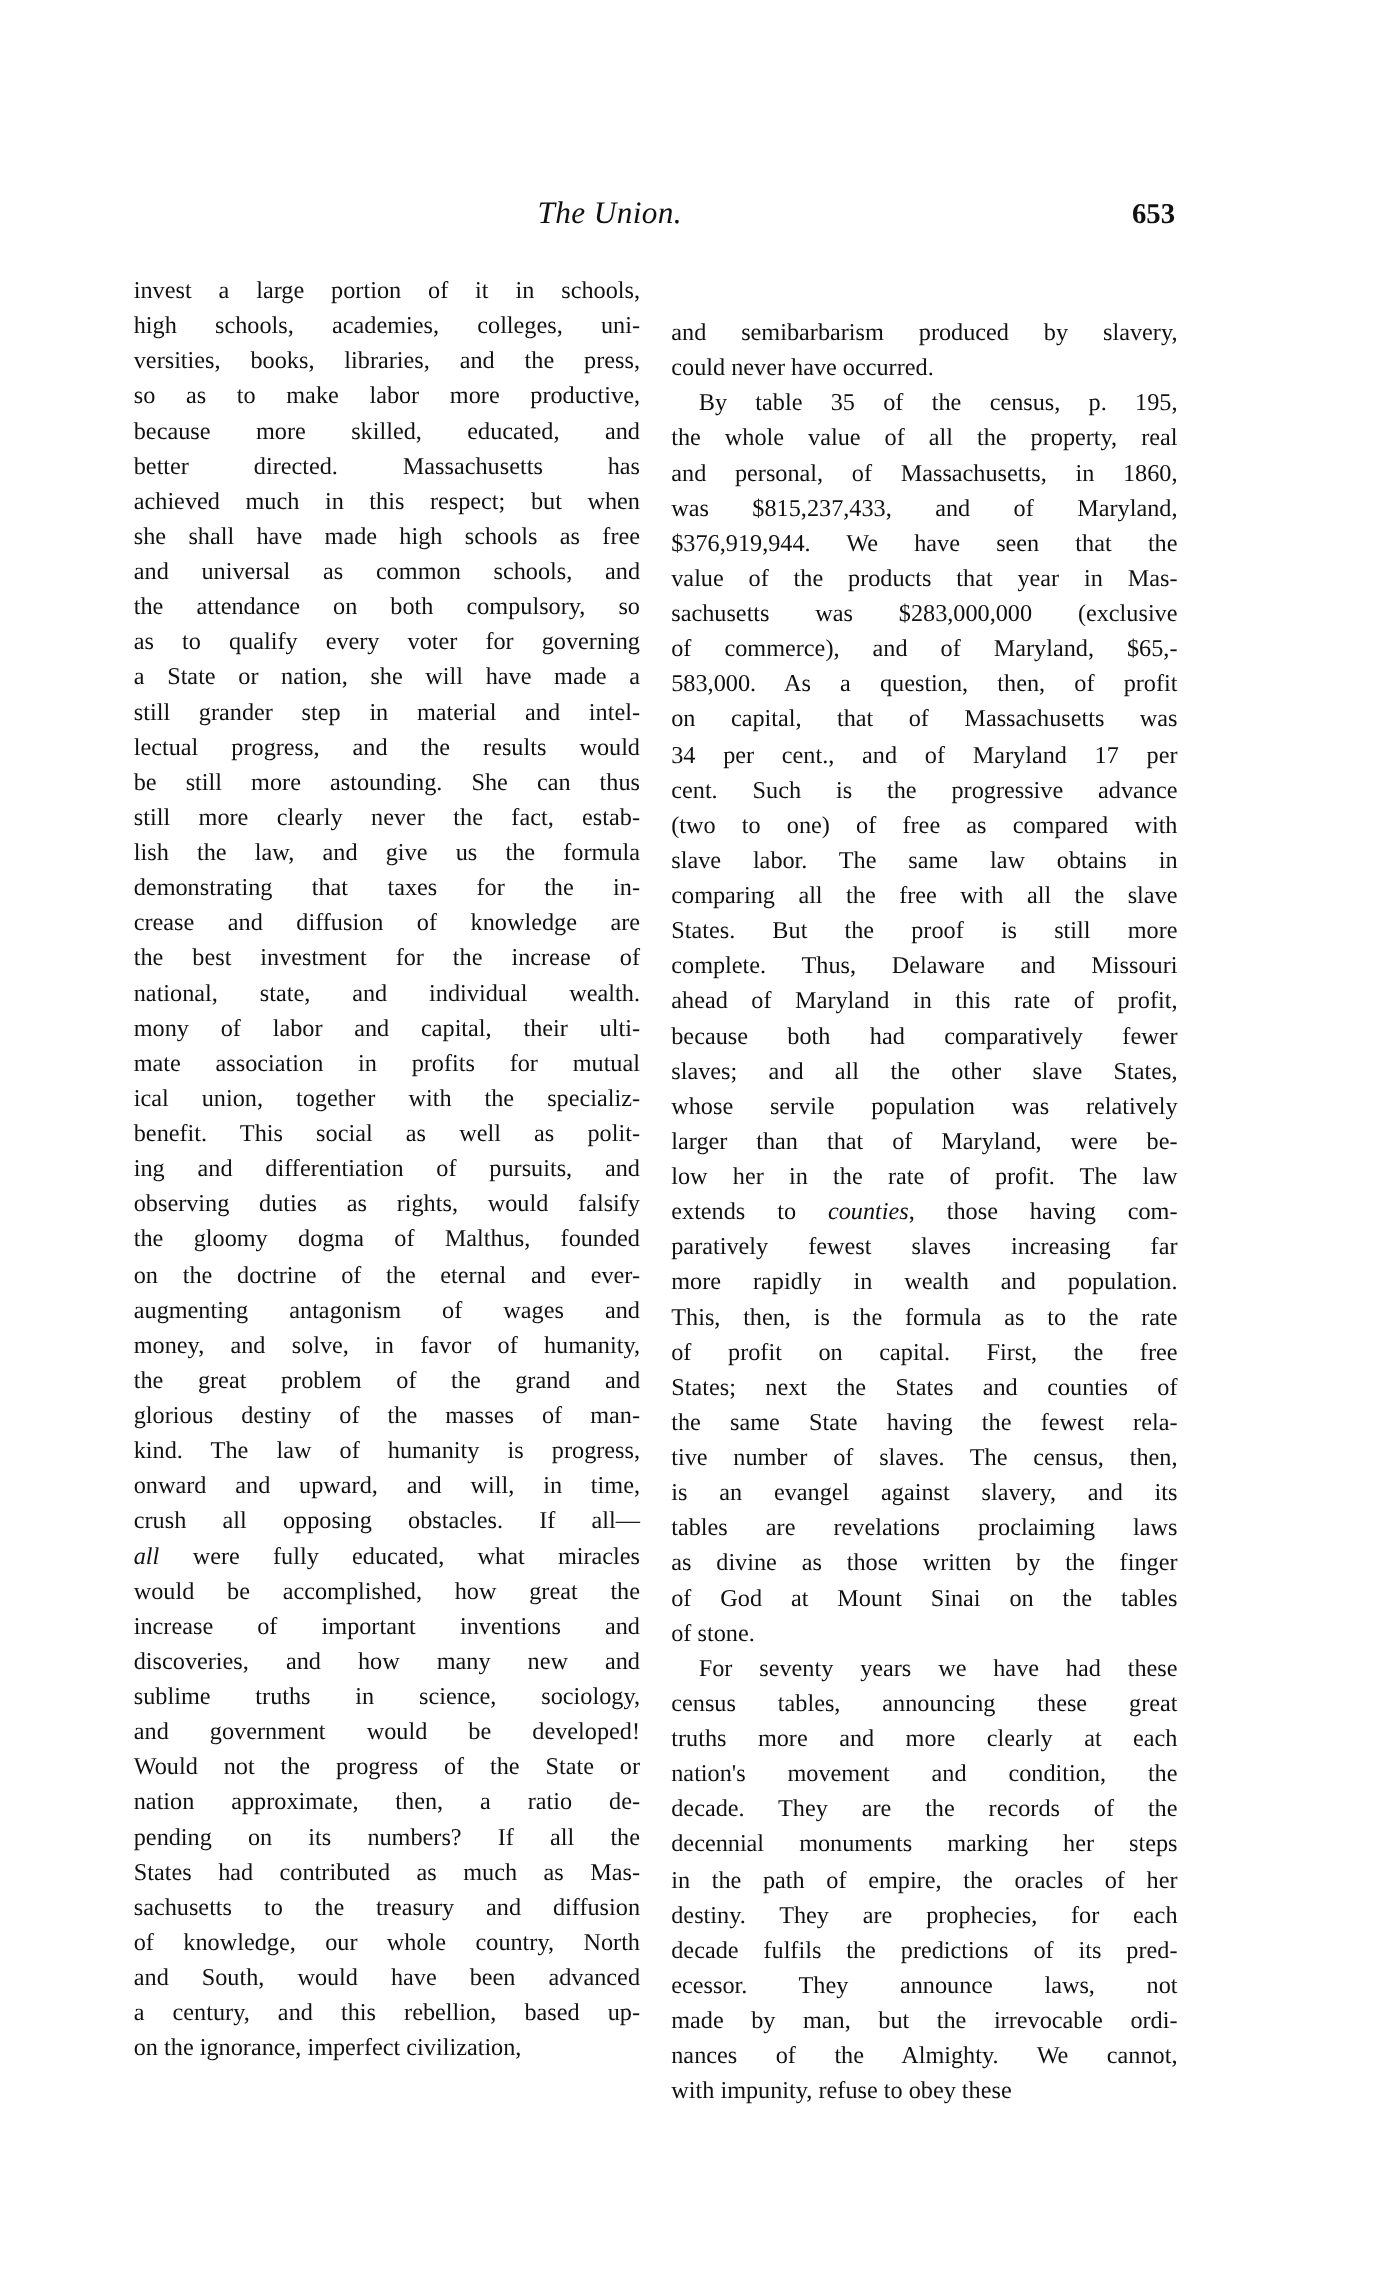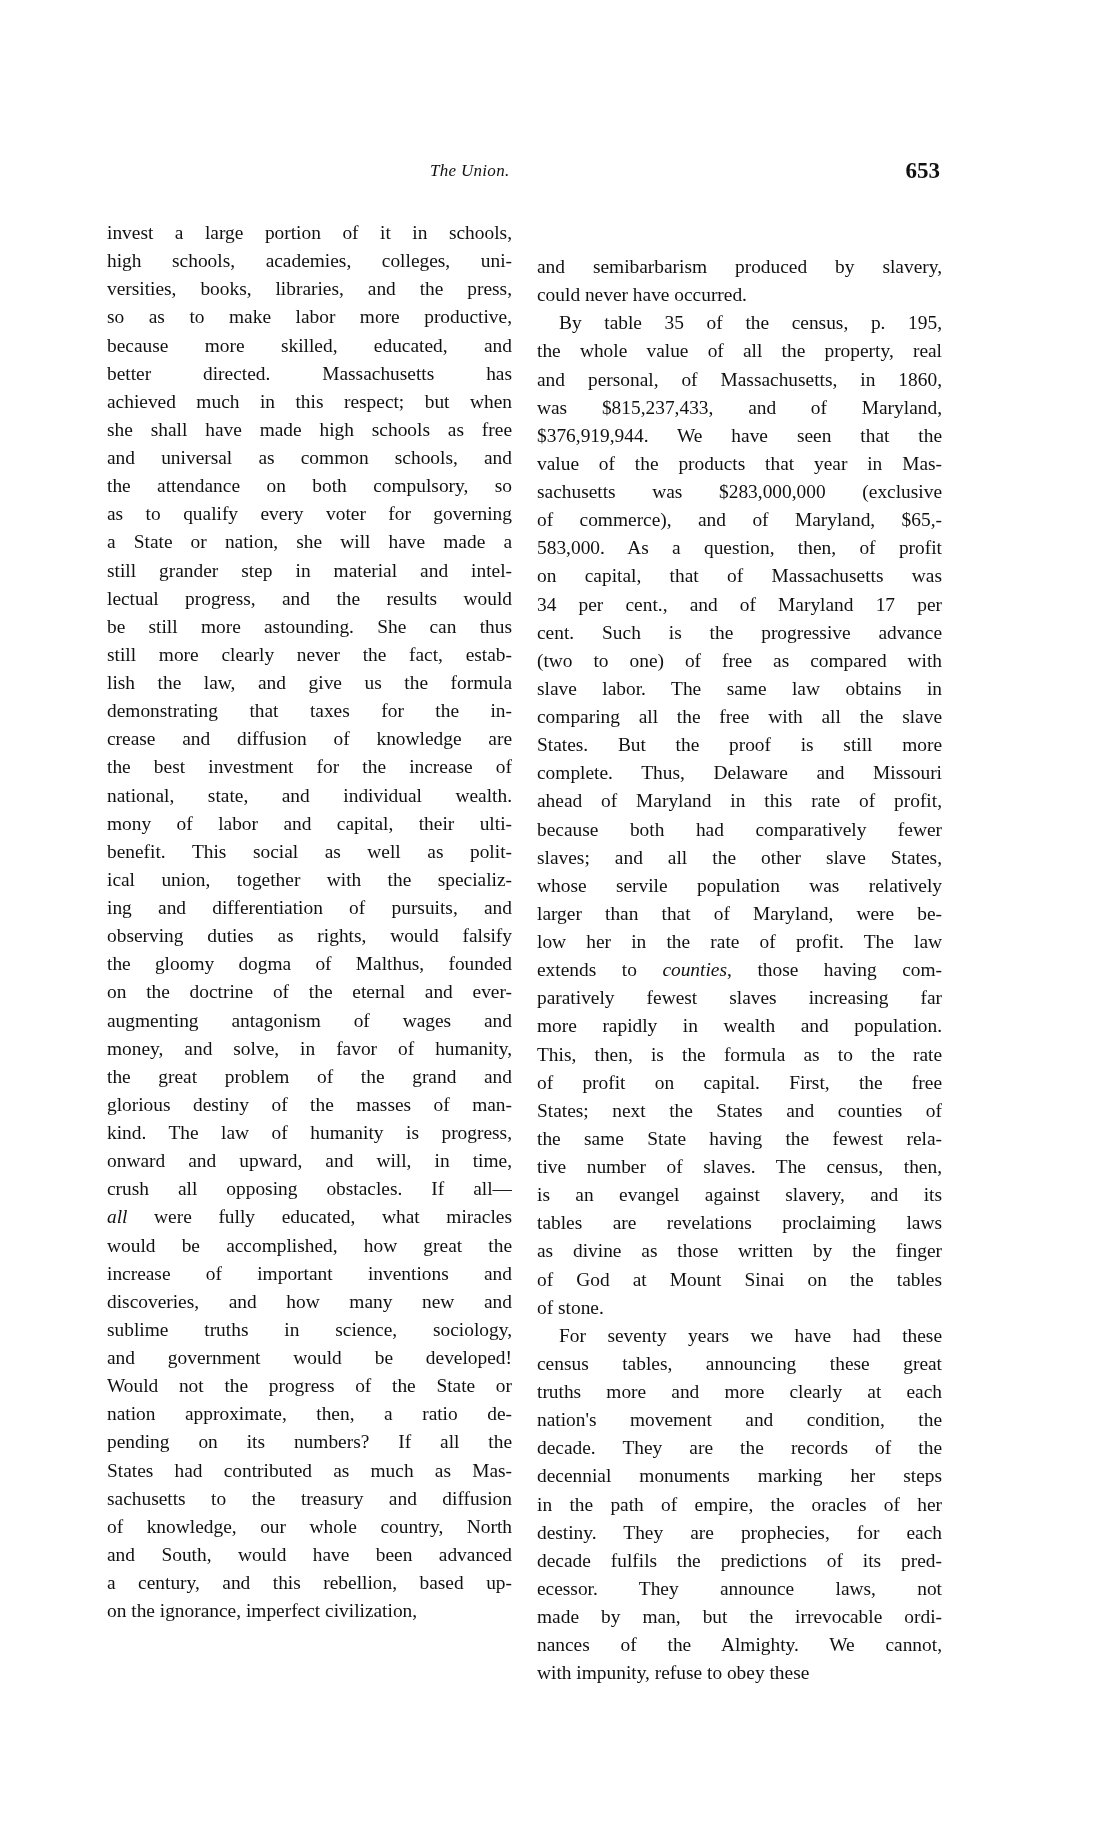--- a/index.html
+++ b/index.html
@@ -6,21 +6,21 @@
   body {
     width: 1120px; height: 1825px; position: relative; overflow: hidden;
     color: #111111;
     font-family: "Liberation Serif", "DejaVu Serif", serif;
   }
   .running-head {
     position: absolute; top: 156px; left: 107px; width: 833px; height: 30px;
   }
   .running-title {
     position: absolute; left: 323px; top: 0;
-    font-style: italic; font-size: 17px; line-height: 30px; letter-spacing: 0.3px;
+    font-style: italic; font-size: 25px; line-height: 30px; letter-spacing: 0.3px;
   }
   .page-number {
     position: absolute; right: 0; top: 0;
     font-size: 23px; line-height: 30px; font-weight: bold;
   }
   .column {
     position: absolute; top: 219px; width: 405px;
     font-size: 19.4px; line-height: 28.14px;
   }
   .col-left { left: 107px; }
@@ -57,22 +57,23 @@
     <span class="line">still grander step in material and intel-</span>
     <span class="line">lectual progress, and the results would</span>
     <span class="line">be still more astounding. She can thus</span>
     <span class="line">still more clearly never the fact, estab-</span>
     <span class="line">lish the law, and give us the formula</span>
     <span class="line">demonstrating that taxes for the in-</span>
     <span class="line">crease and diffusion of knowledge are</span>
     <span class="line">the best investment for the increase of</span>
     <span class="line">national, state, and individual wealth.</span>
     <span class="line">mony of labor and capital, their ulti-</span>
+    <span class="line">mate association in profits for mutual</span>
+    <span class="line">ical union, together with the specializ-</span>
     <span class="line">benefit. This social as well as polit-</span>
-    <span class="line">ical union, together with the specializ-</span>
     <span class="line">ing and differentiation of pursuits, and</span>
     <span class="line">observing duties as rights, would falsify</span>
     <span class="line">the gloomy dogma of Malthus, founded</span>
     <span class="line">on the doctrine of the eternal and ever-</span>
     <span class="line">augmenting antagonism of wages and</span>
     <span class="line">money, and solve, in favor of humanity,</span>
     <span class="line">the great problem of the grand and</span>
     <span class="line">glorious destiny of the masses of man-</span>
     <span class="line">kind. The law of humanity is progress,</span>
     <span class="line">onward and upward, and will, in time,</span>

